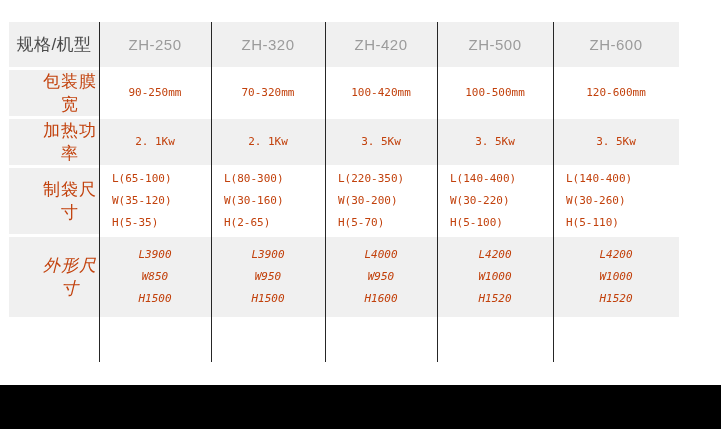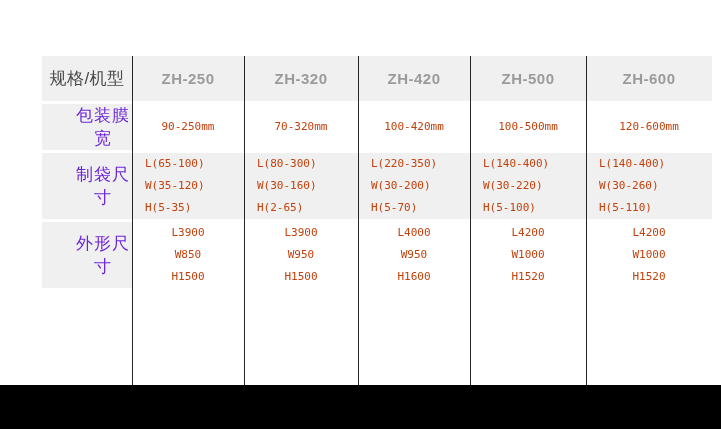--- a/index.html
+++ b/index.html
@@ -5,22 +5,22 @@
   * { box-sizing: border-box; margin: 0; padding: 0; }
   html, body {
     width: 721px; height: 429px;
     background: #ffffff;
     overflow: hidden;
     font-family: "Liberation Sans", sans-serif;
     position: relative;
   }
   .table-wrap {
     position: absolute;
-    left: 42px; top: 22px;
-    width: 670px; height: 340px; margin-top: 34px;
+    left: 9px; top: 22px;
+    width: 670px; height: 340px;
   }
   table {
     border-collapse: collapse;
     table-layout: fixed;
     width: 670px;
   }
   th, td {
     padding: 0;
     vertical-align: middle;
     text-align: center;
@@ -42,28 +42,28 @@
   tbody tr:nth-child(6) td { height: 77px; border-bottom: 1px solid #7f1d1d; }
 
   th.corner {
     font-size: 17px;
     font-weight: 400;
     color: #4a4a4a;
     letter-spacing: 0.5px;
   }
   th.model {
     font-size: 15px;
-    font-weight: 700;
+    font-weight: 400;
     color: #9b9b9b;
     letter-spacing: 0.5px;
   }
   td.label {
     font-size: 17px;
     font-weight: 400;
-    color: #6d28d9;
+    color: #c2410c;
     letter-spacing: 1px;
     padding-left: 32px;
   }
   td.value {
     font-size: 11px;
     color: #c2410c;
     font-weight: 500;
     font-family: "DejaVu Sans Mono", monospace;
   }
   td.value.left { text-align: left; padding-left: 13px; }
@@ -103,20 +103,28 @@
           <th class="model">ZH-500</th>
           <th class="model">ZH-600</th>
         </tr>
         <tr>
           <td class="label">包装膜宽</td>
           <td class="value">90-250mm</td>
           <td class="value">70-320mm</td>
           <td class="value">100-420mm</td>
           <td class="value">100-500mm</td>
           <td class="value">120-600mm</td>
+        </tr>
+        <tr>
+          <td class="label">加热功率</td>
+          <td class="value">2. 1Kw</td>
+          <td class="value">2. 1Kw</td>
+          <td class="value">3. 5Kw</td>
+          <td class="value">3. 5Kw</td>
+          <td class="value">3. 5Kw</td>
         </tr>
         <tr>
           <td class="label">制袋尺寸</td>
           <td class="value left">
             <div class="cell-line">L(65-100)</div>
             <div class="cell-line">W(35-120)</div>
             <div class="cell-line">H(5-35)</div>
           </td>
           <td class="value left">
             <div class="cell-line">L(80-300)</div>

